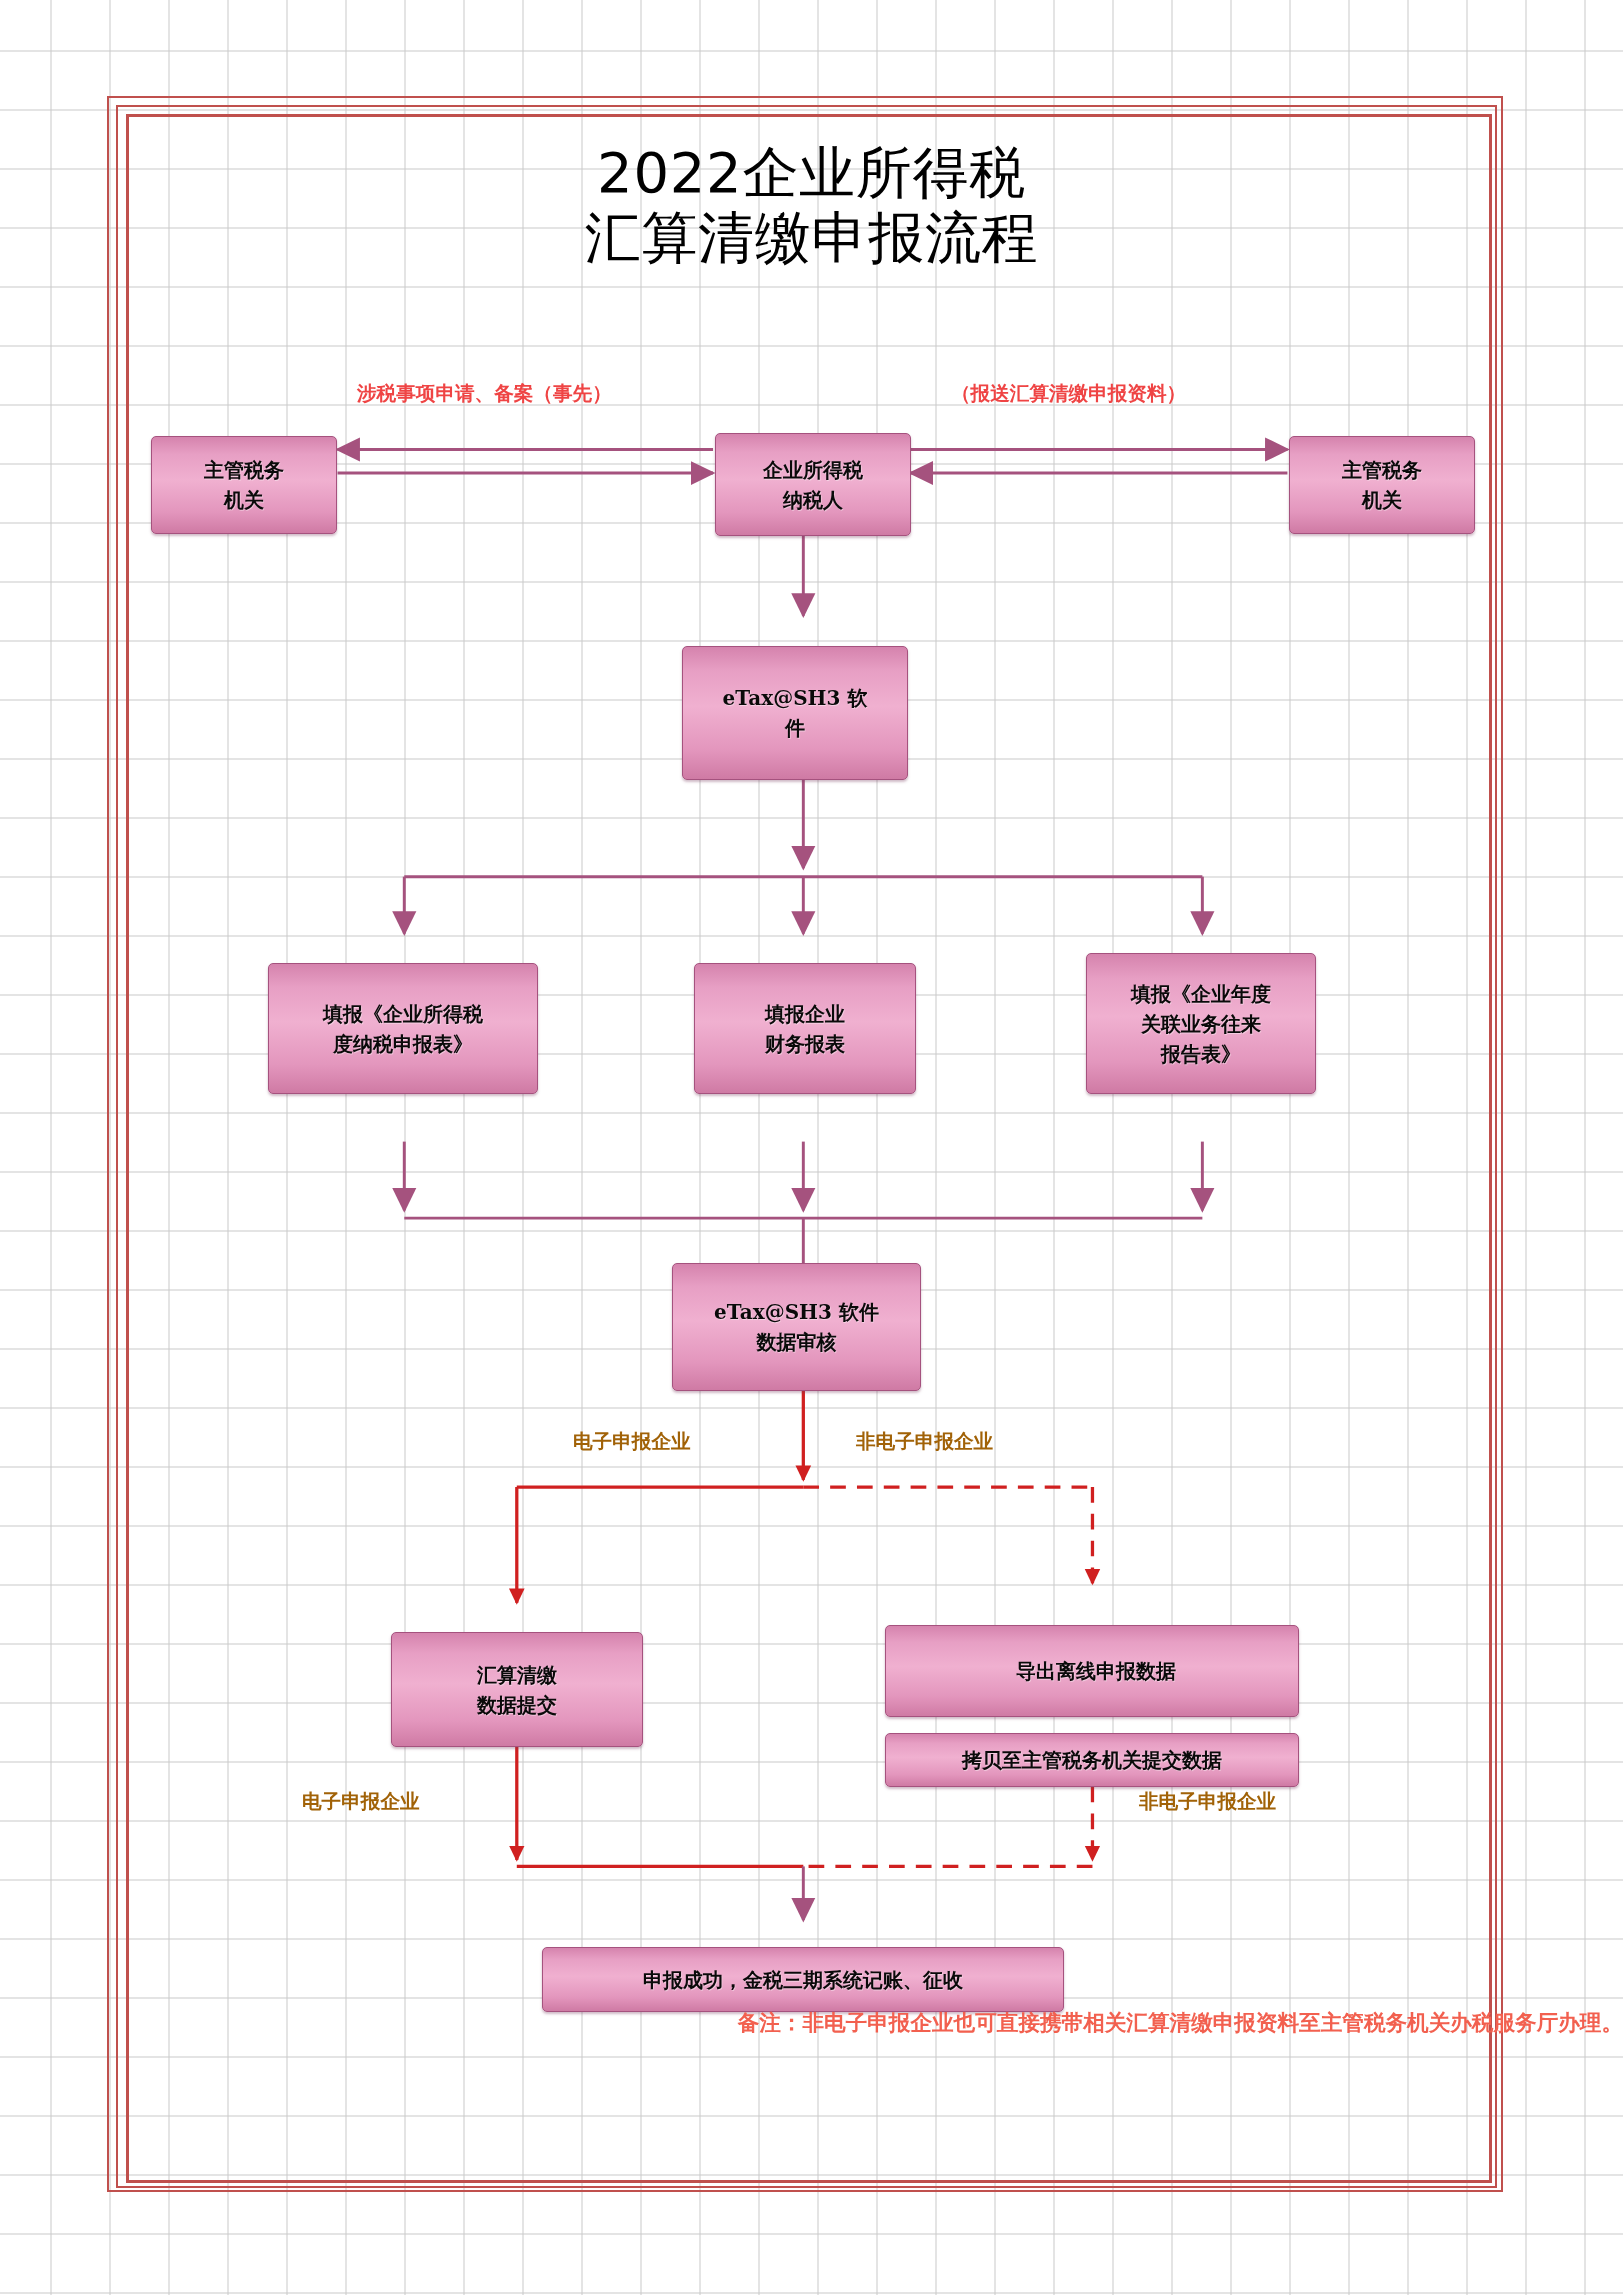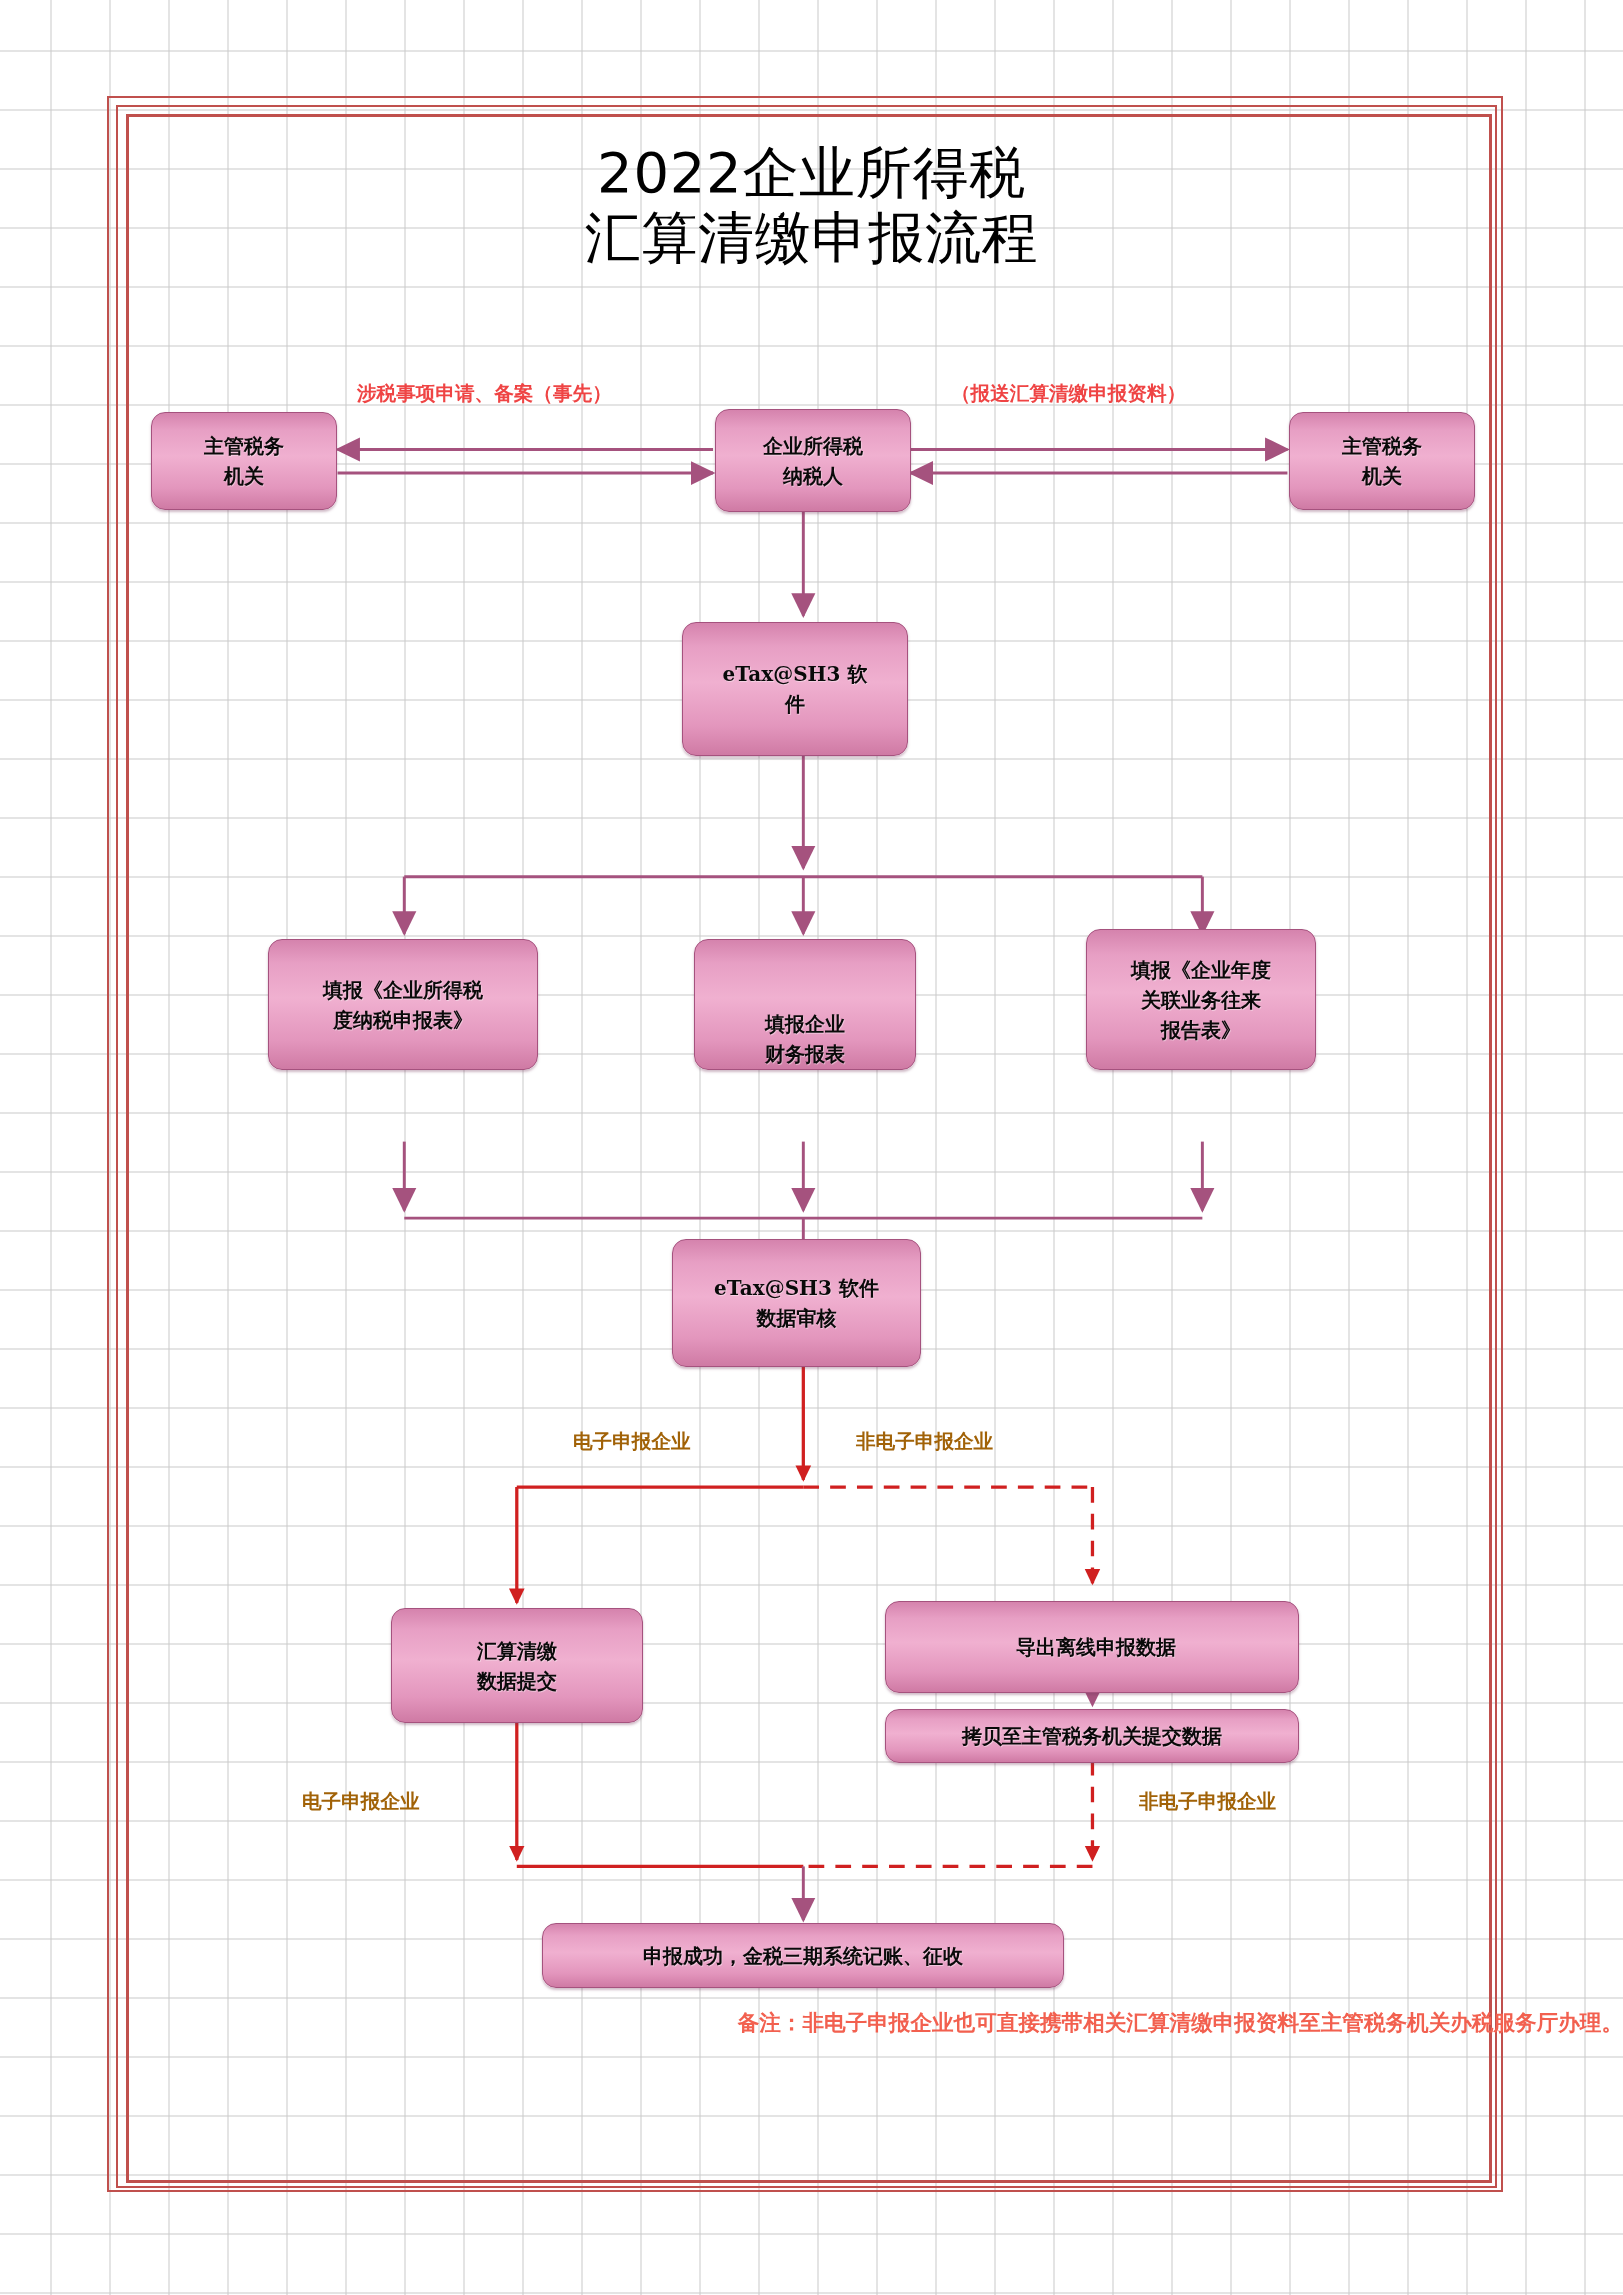--- a/index.html
+++ b/index.html
@@ -68,39 +68,40 @@
     letter-spacing: 0.7px;
     font-family: "DejaVu Sans", "Liberation Sans", sans-serif;
   }
   .title-line { display: block; white-space: pre; }
 
   
   .fbox {
     position: absolute;
     box-sizing: border-box;
     border: 1.3px solid #a5527e;
-    border-radius: 14px;
+    border-radius: 5px;
     background: linear-gradient(to bottom,
         #d583ad 0%,
         #e79fc4 18%,
         #f0b0d0 45%,
         #e396bd 78%,
         #cf7aa4 100%);
     box-shadow: 0 2px 2.6px rgba(120,60,95,0.35);
     display: flex;
     flex-direction: column;
     align-items: center;
     justify-content: center;
     text-align: center;
     color: #0a0a0a;
     font-family: "DejaVu Serif", "Liberation Serif", serif;
     font-weight: bold;
     font-size: 20px;
     line-height: 1.5;
     text-shadow: 0.7px 0.7px 0.7px rgba(255,255,255,0.45);
+    margin-top: 24px;
   }
   .fbox .ln { display: block; white-space: pre; }
 
   
   .edge-label {
     position: absolute;
     color: #ef4444;
     font-family: "DejaVu Serif", "Liberation Serif", serif;
     font-size: 19.6px;
     font-weight: bold;
@@ -243,21 +244,21 @@
 <div class="fbox" style="left:682px; top:622px; width:226px; height:134px;">
   <span class="ln">eTax@SH3 软</span>
   <span class="ln">件</span>
 </div>
 
 <div class="fbox" style="left:268px; top:939px; width:270px; height:131px;">
   <span class="ln">填报《企业所得税</span>
   <span class="ln">度纳税申报表》</span>
 </div>
 
-<div class="fbox" style="left:694px; top:939px; width:222px; height:131px;justify-content:flex-end;">
+<div class="fbox" style="left:694px; top:939px; width:222px; height:131px;">
   <span class="ln">填报企业</span>
   <span class="ln">财务报表</span>
 </div>
 
 <div class="fbox" style="left:1086px; top:929px; width:230px; height:141px;">
   <span class="ln">填报《企业年度</span>
   <span class="ln">关联业务往来</span>
   <span class="ln">报告表》</span>
 </div>
 

